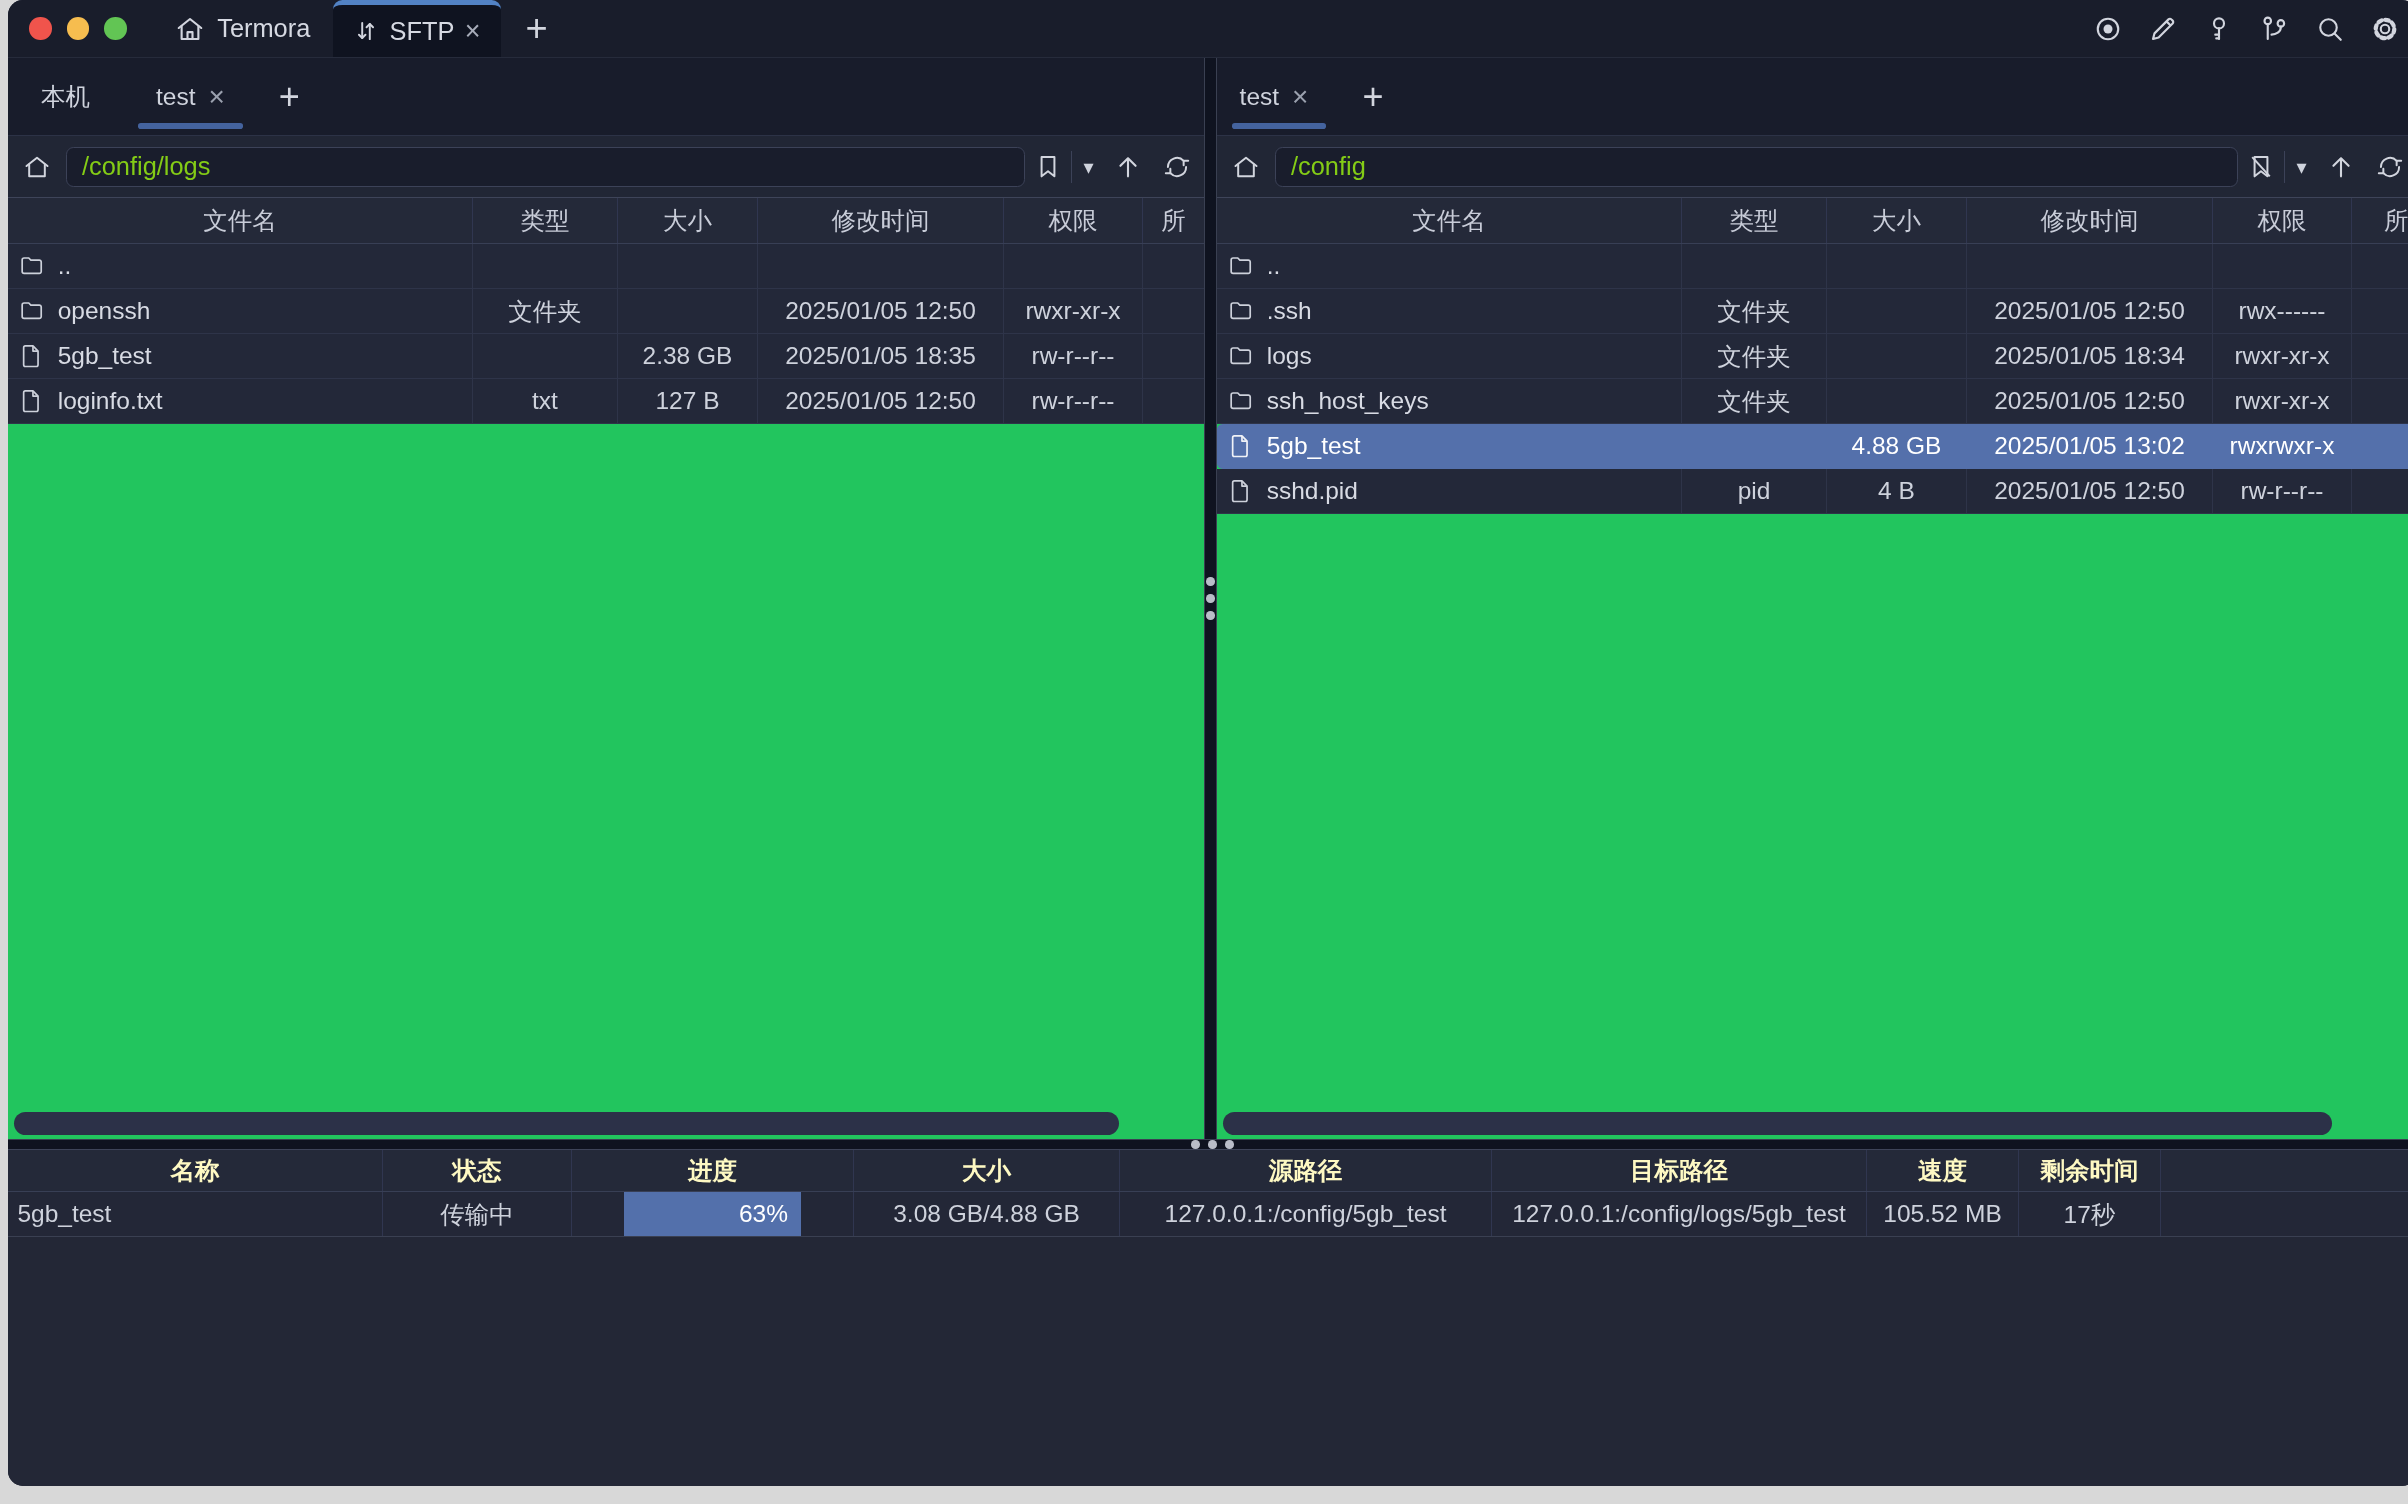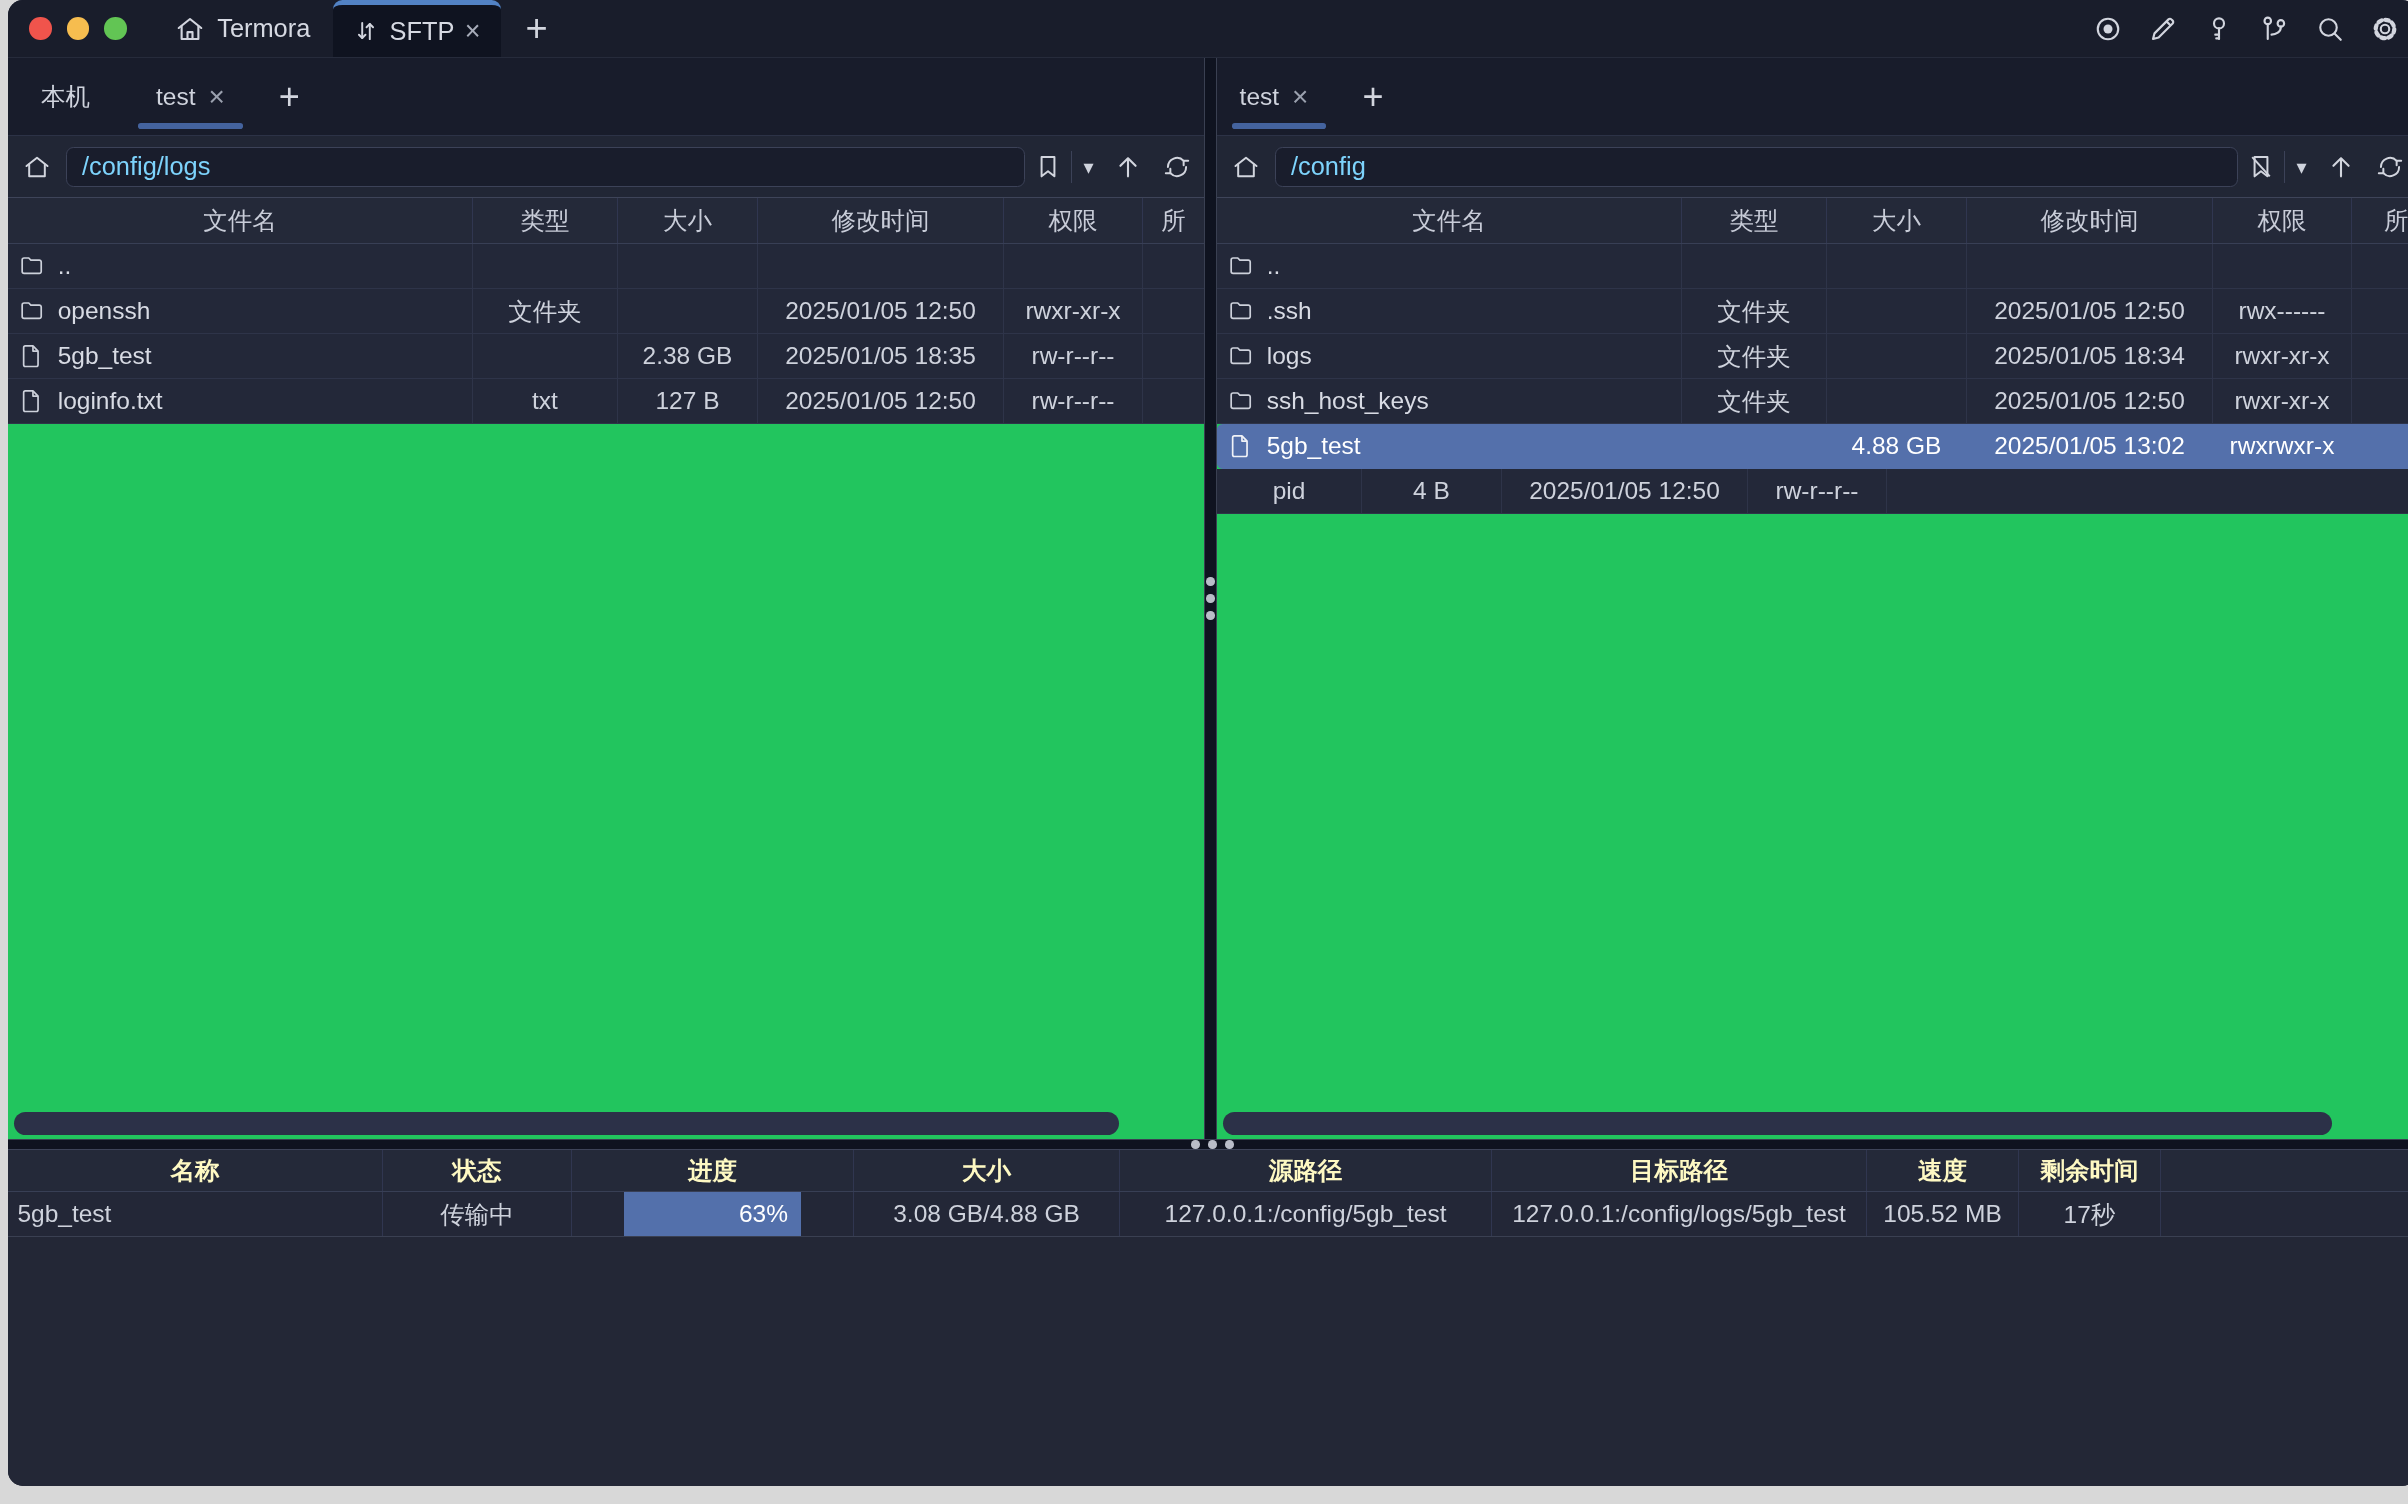--- a/index.html
+++ b/index.html
@@ -32,21 +32,21 @@
   .pane-tabs { height:78px; flex:0 0 78px; background:#181c2b; border-bottom:0.9px solid #2c3246;
                display:flex; align-items:stretch; padding-left:0; }
   .ptab { position:relative; display:flex; align-items:center; gap:13px; padding:0 33px; color:#cfd3dd; }
   .ptab .x { color:#9aa0ae; font-size:28px; }
   .ptab.active::after { content:""; position:absolute; left:15px; right:15px; bottom:5.6px; height:6.6px; border-radius:2.8px; background:#44639e; }
   .ptab-plus { display:flex; align-items:center; padding:0 21px; font-size:36px; font-weight:200; color:#d2d5de; }
 
   .pathbar { height:61px; flex:0 0 61px; display:flex; align-items:center; padding:0 13px 0 15px; gap:9.4px; }
   .pathbar .home { width:28px; height:28px; color:#d2d5de; flex:0 0 auto; margin-right:5.6px; }
   .path-input { flex:1; height:40px; background:#191d2c; border:0.9px solid #3c4258; border-radius:7.5px;
-                color:#7dd3fc; font-size:25.4px; padding:0 15px; font-family:"Liberation Sans",sans-serif; outline:none; min-width:0; }
+                color:#84cc16; font-size:25.4px; padding:0 15px; font-family:"Liberation Sans",sans-serif; outline:none; min-width:0; }
   .pb-btn { color:#d2d5de; display:flex; align-items:center; justify-content:center; flex:0 0 auto; }
   .pb-btn svg { width:28px; height:28px; }
   .pb-divider { width:0.9px; height:32px; background:#3c4258; }
   .caret { font-size:20px; color:#cfd3dd; padding:0 1.9px; }
 
   
   .ftable { flex:1; display:flex; flex-direction:column; position:relative; overflow:hidden; background:#22c55e; }
   .fhead { height:47px; flex:0 0 47px; background:#242939; border-top:0.9px solid #3e4459; border-bottom:0.9px solid #383f55;
            display:flex; color:#c8ccd8; }
   .hc { display:flex; align-items:center; justify-content:center; border-right:0.9px solid #303650; }
@@ -407,20 +407,29 @@
               </span>
               <span>5gb_test</span>
             </div>
           <div class="c w-type"></div>
           <div class="c w-size">4.88 GB</div>
           <div class="c w-mtime">2025/01/05 13:02</div>
           <div class="c w-perm">rwxrwxr-x</div>
           <div class="c w-owner"></div>
         </div>
         <div class="frow">
+          <div class="c name w-name">
+              <span class="ficon">
+                <svg viewBox="0 0 24 24" fill="none" stroke="currentColor" stroke-width="1.6" stroke-linejoin="round">
+                  <path d="M6 2.8h7.2l4.8 4.8v13a1.6 1.6 0 0 1-1.6 1.6H6a1.6 1.6 0 0 1-1.6-1.6V4.4A1.6 1.6 0 0 1 6 2.8z"></path>
+                  <path d="M13.2 2.8v4.8H18"></path>
+                </svg>
+              </span>
+              <span>sshd.pid</span>
+            </div>
           <div class="c w-type">pid</div>
           <div class="c w-size">4 B</div>
           <div class="c w-mtime">2025/01/05 12:50</div>
           <div class="c w-perm">rw-r--r--</div>
           <div class="c w-owner"></div>
         </div>
 
         <div class="ffill"></div>
         <div class="hscroll"></div>
       </div>

